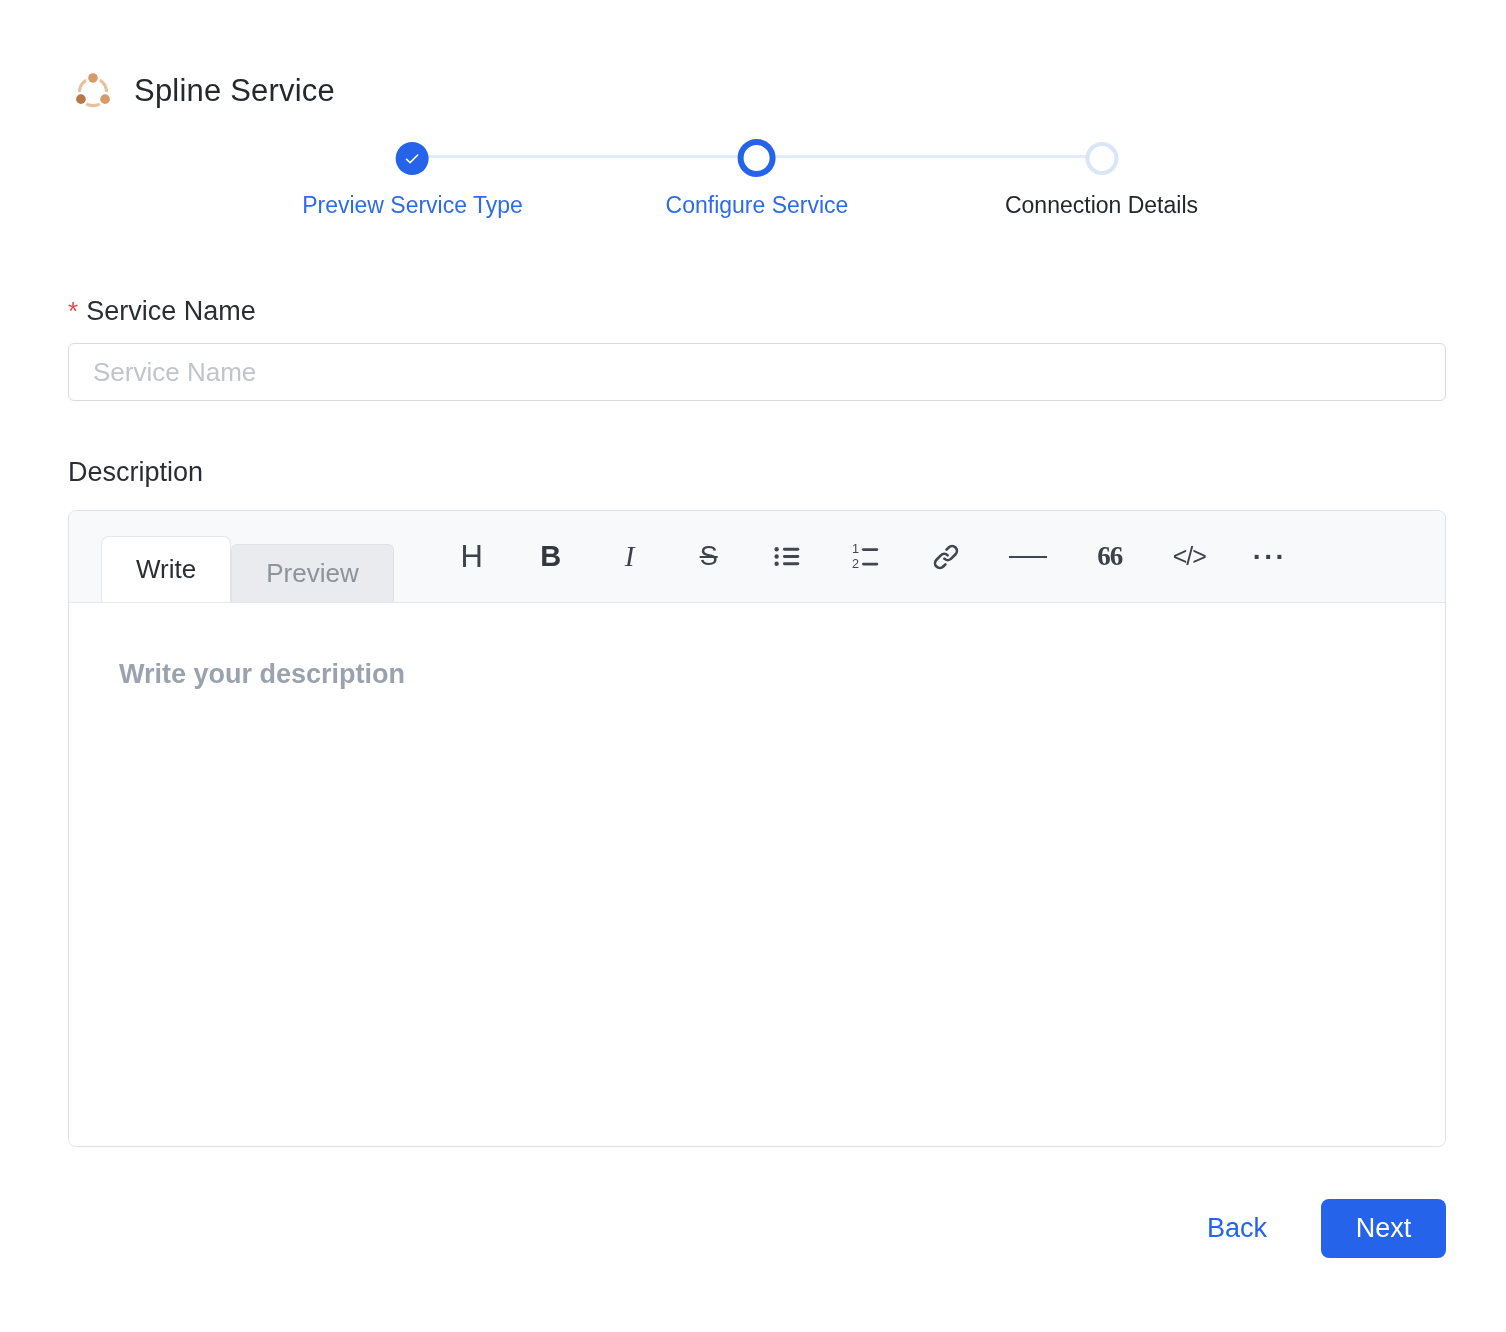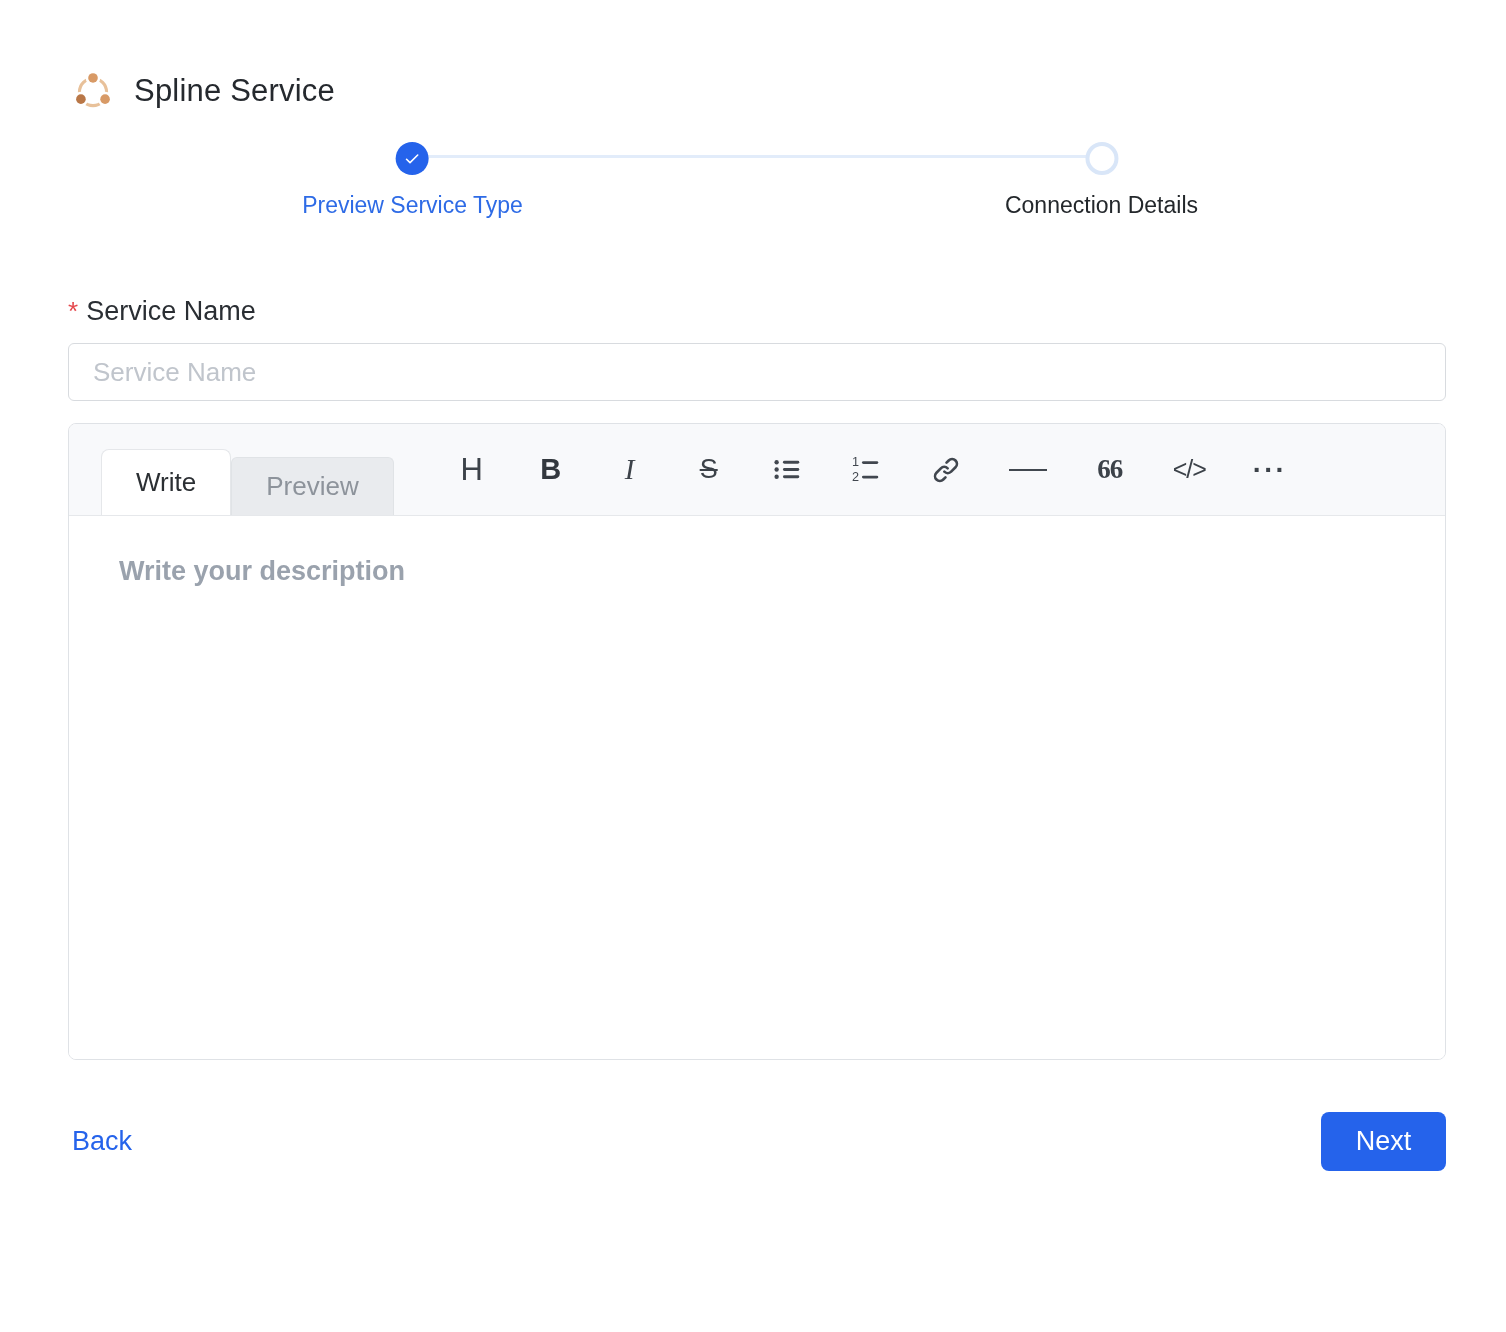--- a/index.html
+++ b/index.html
@@ -27,21 +27,21 @@
 
   
   .field-label { display:flex; align-items:baseline; margin-top:54px; font-size:27px; font-weight:500; color:#2a2e33; }
   .req { color:#e5484d; margin-right:8px; font-size:26px; }
   .text-input { display:block; width:100%; height:58px; margin-top:16px; border:1px solid #d8dbdf; border-radius:6px; padding:0 24px; font-size:26px; font-family:"Liberation Sans", sans-serif; color:#2a2e33; outline:none; background:#fff; }
   .text-input::placeholder { color:#c0c5cc; }
 
   .desc-label { margin-top:56px; font-size:27px; font-weight:500; color:#2a2e33; }
 
   
-  .editor { margin-top:22px; width:100%; height:637px; border:1px solid #dfe2e6; border-radius:8px; overflow:hidden; background:#fff; display:flex; flex-direction:column; }
+  .editor { margin-top:22px; width:100%; height:637px; border:1px solid #dfe2e6; border-radius:8px; overflow:hidden; background:#fff; display:flex; flex-direction:column;gap:16px; }
   .editor-header { display:flex; background:#f8f9fb; border-bottom:1px solid #e6e8eb; height:92px; padding-left:32px; flex:0 0 auto; }
   .tabs { display:flex; align-items:flex-end; align-self:flex-end; }
   .tab { font-family:"Liberation Sans", sans-serif; font-size:26px; border:none; cursor:pointer; padding:0 34px; }
   .tab.active { background:#ffffff; color:#2b2f33; height:66px; border:1px solid #e5e7ea; border-bottom:none; border-radius:8px 8px 0 0; }
   .tab.inactive { background:#e9ebee; color:#8d939b; height:58px; border:1px solid #e0e3e6; border-bottom:none; border-radius:6px 6px 0 0; }
   .toolbar { display:flex; align-items:center; align-self:center; margin-left:62px; gap:47px; }
   .tb { background:none; border:none; cursor:pointer; color:#41474f; display:flex; align-items:center; justify-content:center; min-width:32px; height:44px; padding:0; font-family:"Liberation Sans", sans-serif; }
   .tb svg { display:block; }
   .tb.heading { font-size:31px; font-weight:400; color:#3c4249; }
   .tb.bold { font-size:29px; font-weight:800; color:#33383e; }
@@ -49,21 +49,21 @@
   .tb.strike { font-size:27px; text-decoration:line-through; color:#3c4249; }
   .tb.quote { font-size:27px; font-weight:700; font-family:"Liberation Serif", serif; letter-spacing:-1px; color:#3c4249; }
   .tb.code { font-size:25px; font-weight:500; letter-spacing:-1px; color:#3c4249; }
   .tb.more { font-size:28px; font-weight:700; letter-spacing:2px; color:#3c4249; }
   .hr-glyph { display:inline-block; width:38px; height:2px; background:#41474f; }
 
   .editor-body { flex:1 1 auto; width:100%; border:none; outline:none; resize:none; padding:40px 50px; font-size:27px; font-family:"Liberation Sans", sans-serif; color:#2a2e33;font-weight:bold; }
   .editor-body::placeholder { color:#9aa2ad; }
 
   
-  .actions { display:flex; justify-content:space-between; align-items:center; gap:50px; margin-top:52px; }
+  .actions { display:flex; justify-content:flex-end; align-items:center; gap:50px; margin-top:52px; }
   .back-btn { background:none; border:none; color:#2563eb; font-size:27px; font-family:"Liberation Sans", sans-serif; cursor:pointer; padding:10px 4px; }
   .next-btn { background:#2563eb; border:none; color:#ffffff; font-size:27px; font-family:"Liberation Sans", sans-serif; cursor:pointer; border-radius:8px; padding:0 34px; height:59px; min-width:125px; }
 </style>
 </head>
 <body>
 
 <div class="page">
 
   <header class="app-header">
     <span class="logo">
@@ -87,35 +87,42 @@
       <div class="circle-wrap">
         <div class="circle completed">
           <svg viewBox="0 0 16 16" width="17" height="17">
               <path fill="#ffffff" d="M13.78 4.22a.75.75 0 0 1 0 1.06l-7.25 7.25a.75.75 0 0 1-1.06 0L2.22 9.28a.75.75 0 1 1 1.06-1.06l2.72 2.72 6.72-6.72a.75.75 0 0 1 1.06 0Z"></path>
             </svg>
         </div>
       </div>
       <div class="step-label blue">Preview Service Type</div>
     </div>
 
+    <div class="step step-2">
+      <div class="circle-wrap">
+        <div class="circle active"></div>
+      </div>
+      <div class="step-label blue">Configure Service</div>
+    </div>
 
     <div class="step step-3">
       <div class="circle-wrap">
         <div class="circle upcoming"></div>
       </div>
       <div class="step-label dark">Connection Details</div>
     </div>
   </div>
 
   <label class="field-label">
     <span class="req">*</span>
     <span>Service Name</span>
   </label>
   <input type="text" class="text-input" placeholder="Service Name" style="">
 
+  <div class="desc-label">Description</div>
 
   <div class="editor">
     <div class="editor-header">
       <div class="tabs">
         <button class="tab active">Write</button>
         <button class="tab inactive">Preview</button>
       </div>
       <div class="toolbar">
         <button class="tb heading">H</button>
         <button class="tb bold">B</button>

